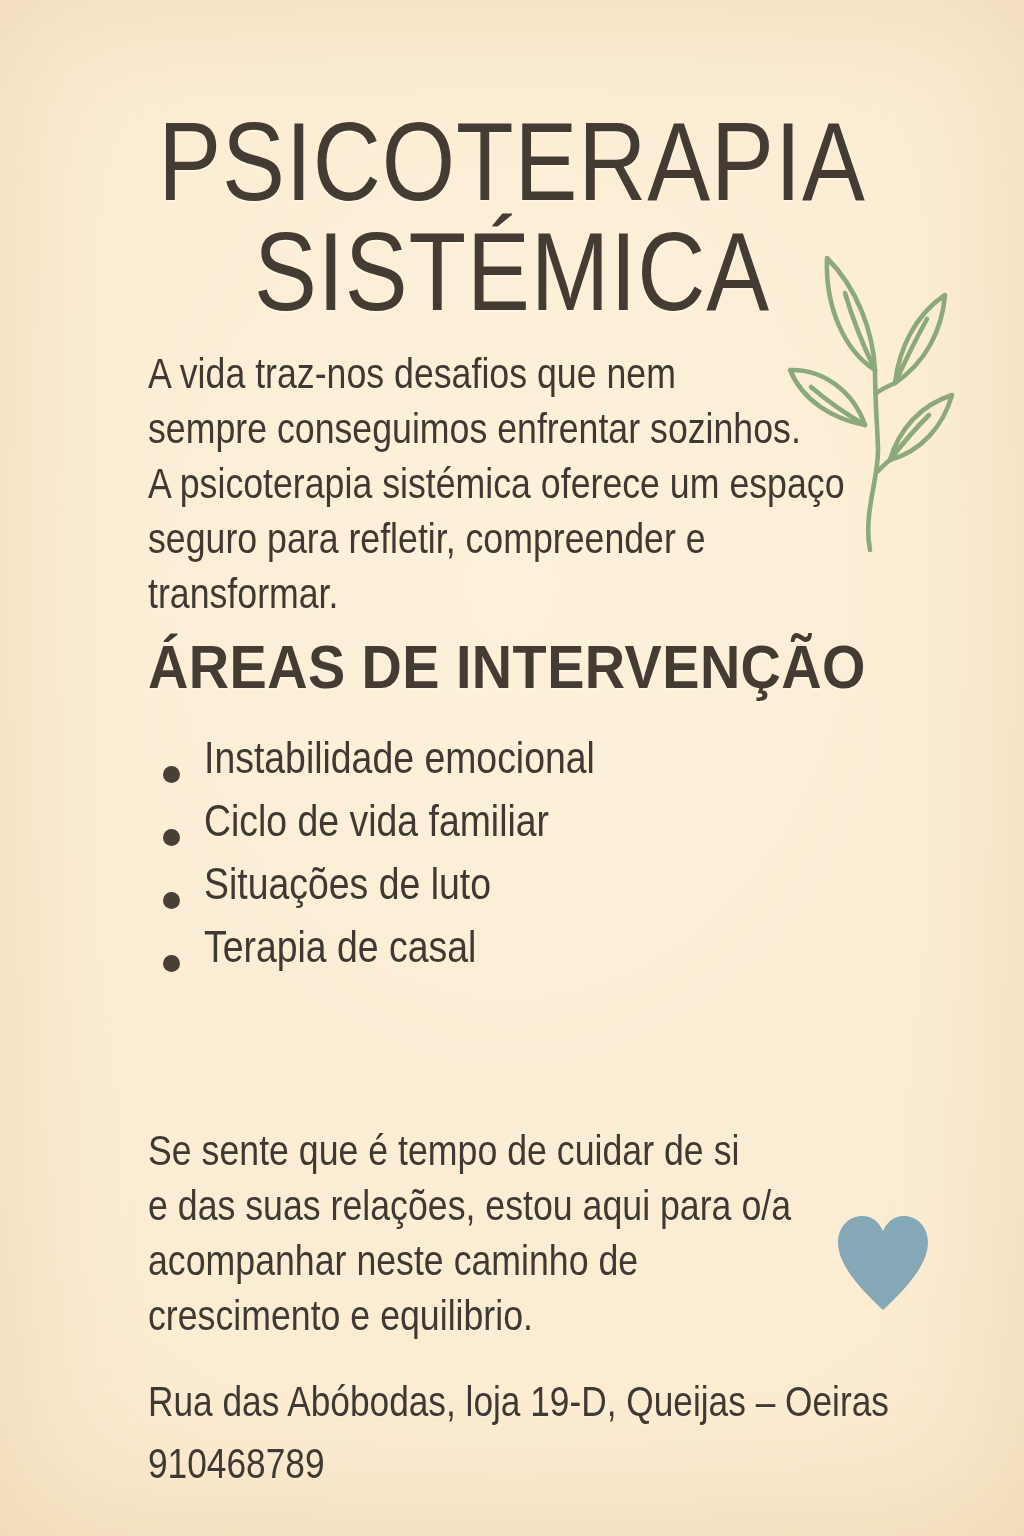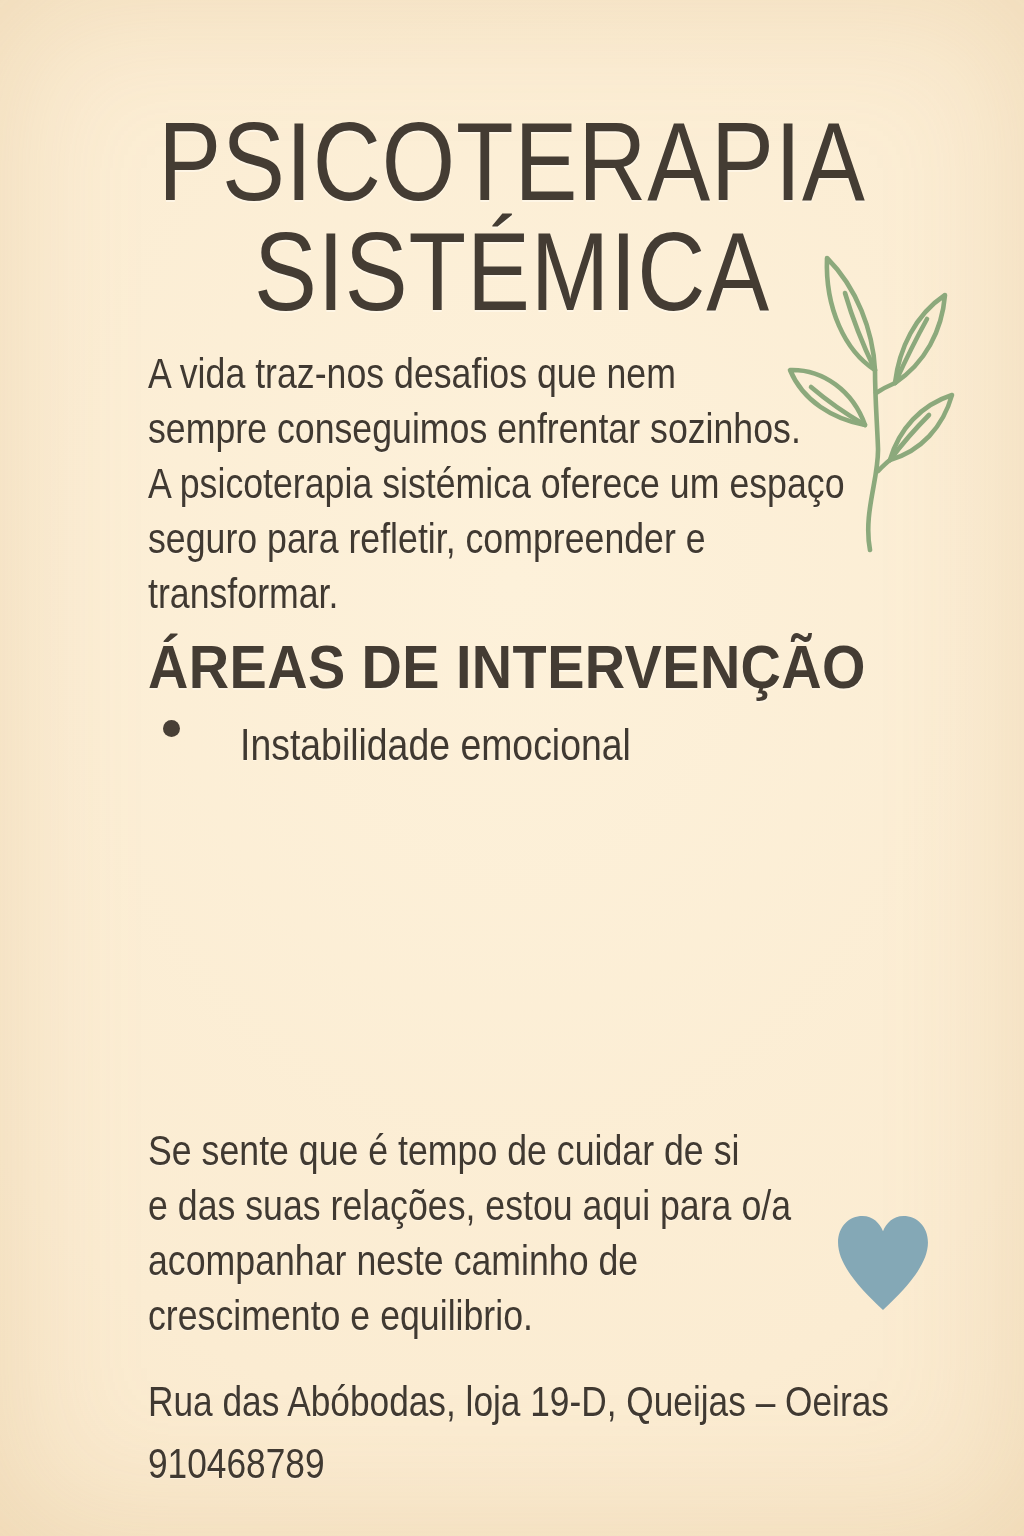--- a/index.html
+++ b/index.html
@@ -70,26 +70,25 @@
 
   
   .bullets {
     position: absolute;
     left: 148px; top: 720px;
     margin: 0; padding: 0;
     list-style: none;
   }
   .bullets li {
     display: flex;
-    align-items: flex-start;
+    align-items: flex-end;
     height: 63px;
     font-size: 44px;
     text-shadow: 0 1px 0 rgba(255, 252, 242, 0.5);
     white-space: nowrap;
-    gap: 36px;
   }
   .dot {
     flex: 0 0 auto;
     width: 17px; height: 17px;
     margin-left: 15px;
     margin-right: 24px;
     border-radius: 50%;
     background: #483f36;
   }
   .li-text {
@@ -151,20 +150,32 @@
     <div class="line">transformar.</div>
   </div>
 
   <h2 class="heading">ÁREAS DE INTERVENÇÃO</h2>
 
   <ul class="bullets">
     <li>
       <span class="dot"></span>
       <span class="li-text">Instabilidade emocional</span>
     </li>
+    <li>
+      <span class="dot"></span>
+      <span class="li-text">Ciclo de vida familiar</span>
+    </li>
+    <li>
+      <span class="dot"></span>
+      <span class="li-text">Situações de luto</span>
+    </li>
+    <li>
+      <span class="dot"></span>
+      <span class="li-text">Terapia de casal</span>
+    </li>
   </ul>
 
   <div class="para closing">
     <div class="line">Se sente que é tempo de cuidar de si</div>
     <div class="line">e das suas relações, estou aqui para o/a</div>
     <div class="line">acompanhar neste caminho de</div>
     <div class="line">crescimento e equilibrio.</div>
   </div>
 
   <svg class="heart" viewBox="0 0 88 92" aria-hidden="true">

